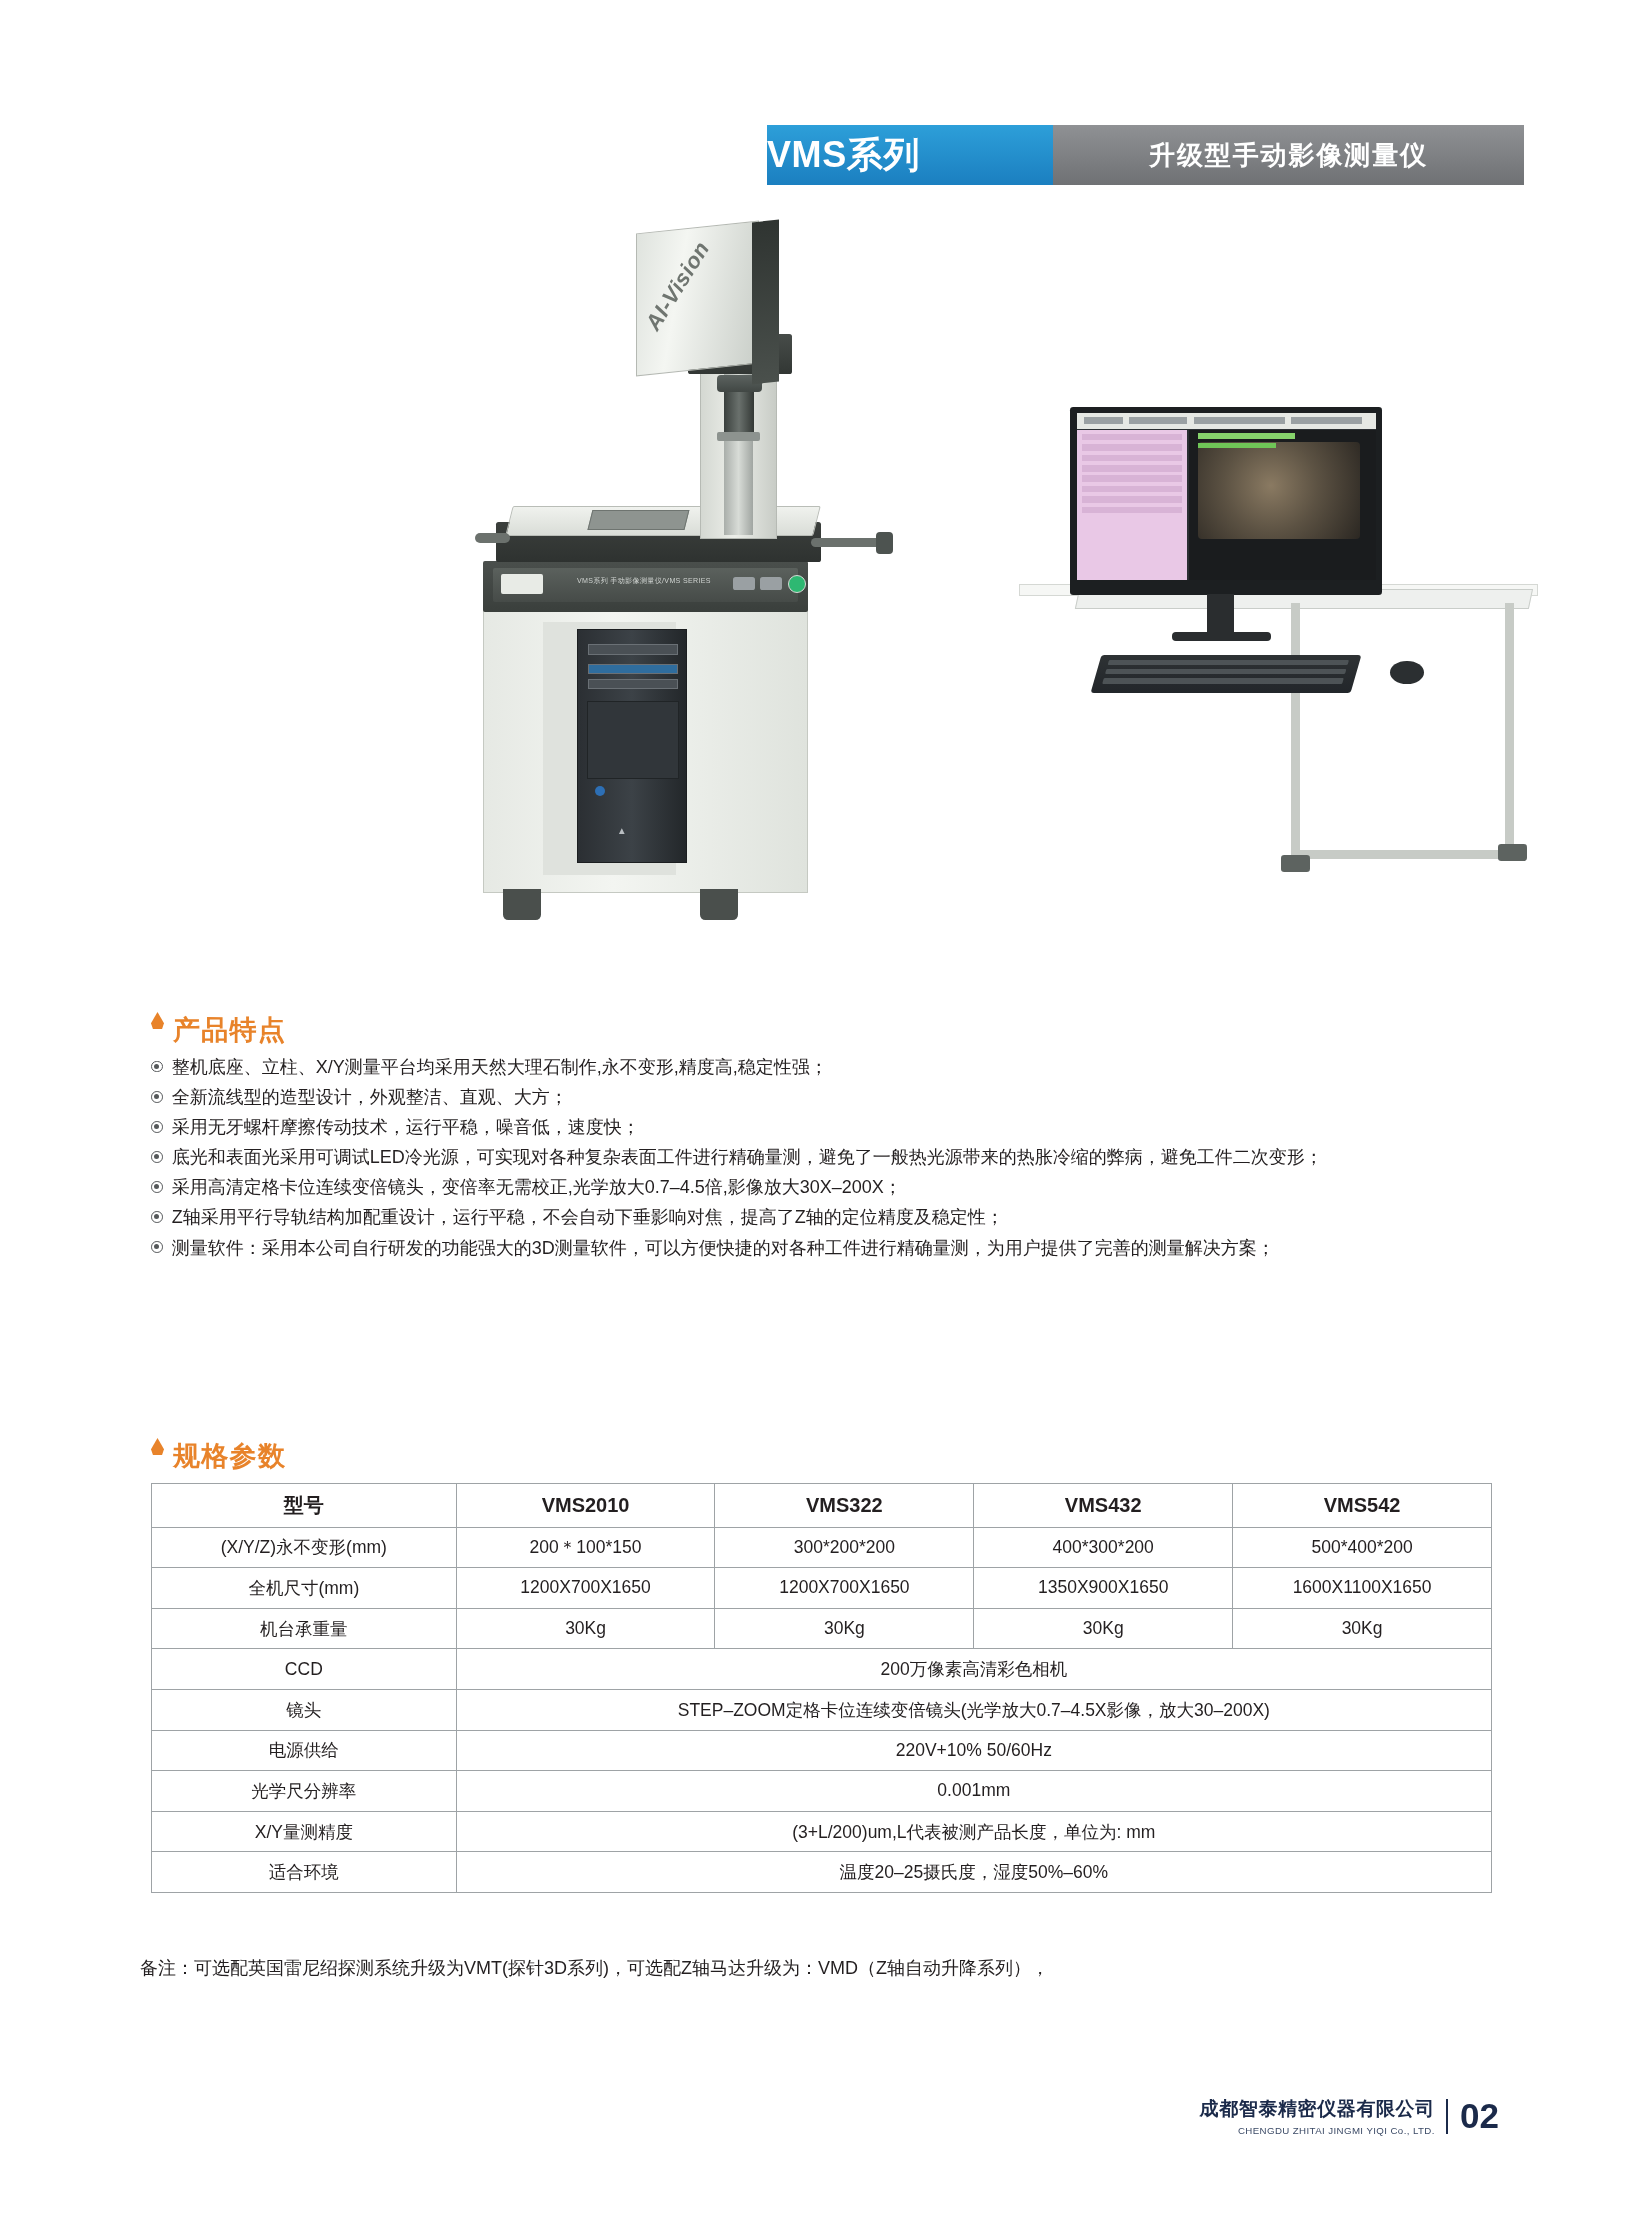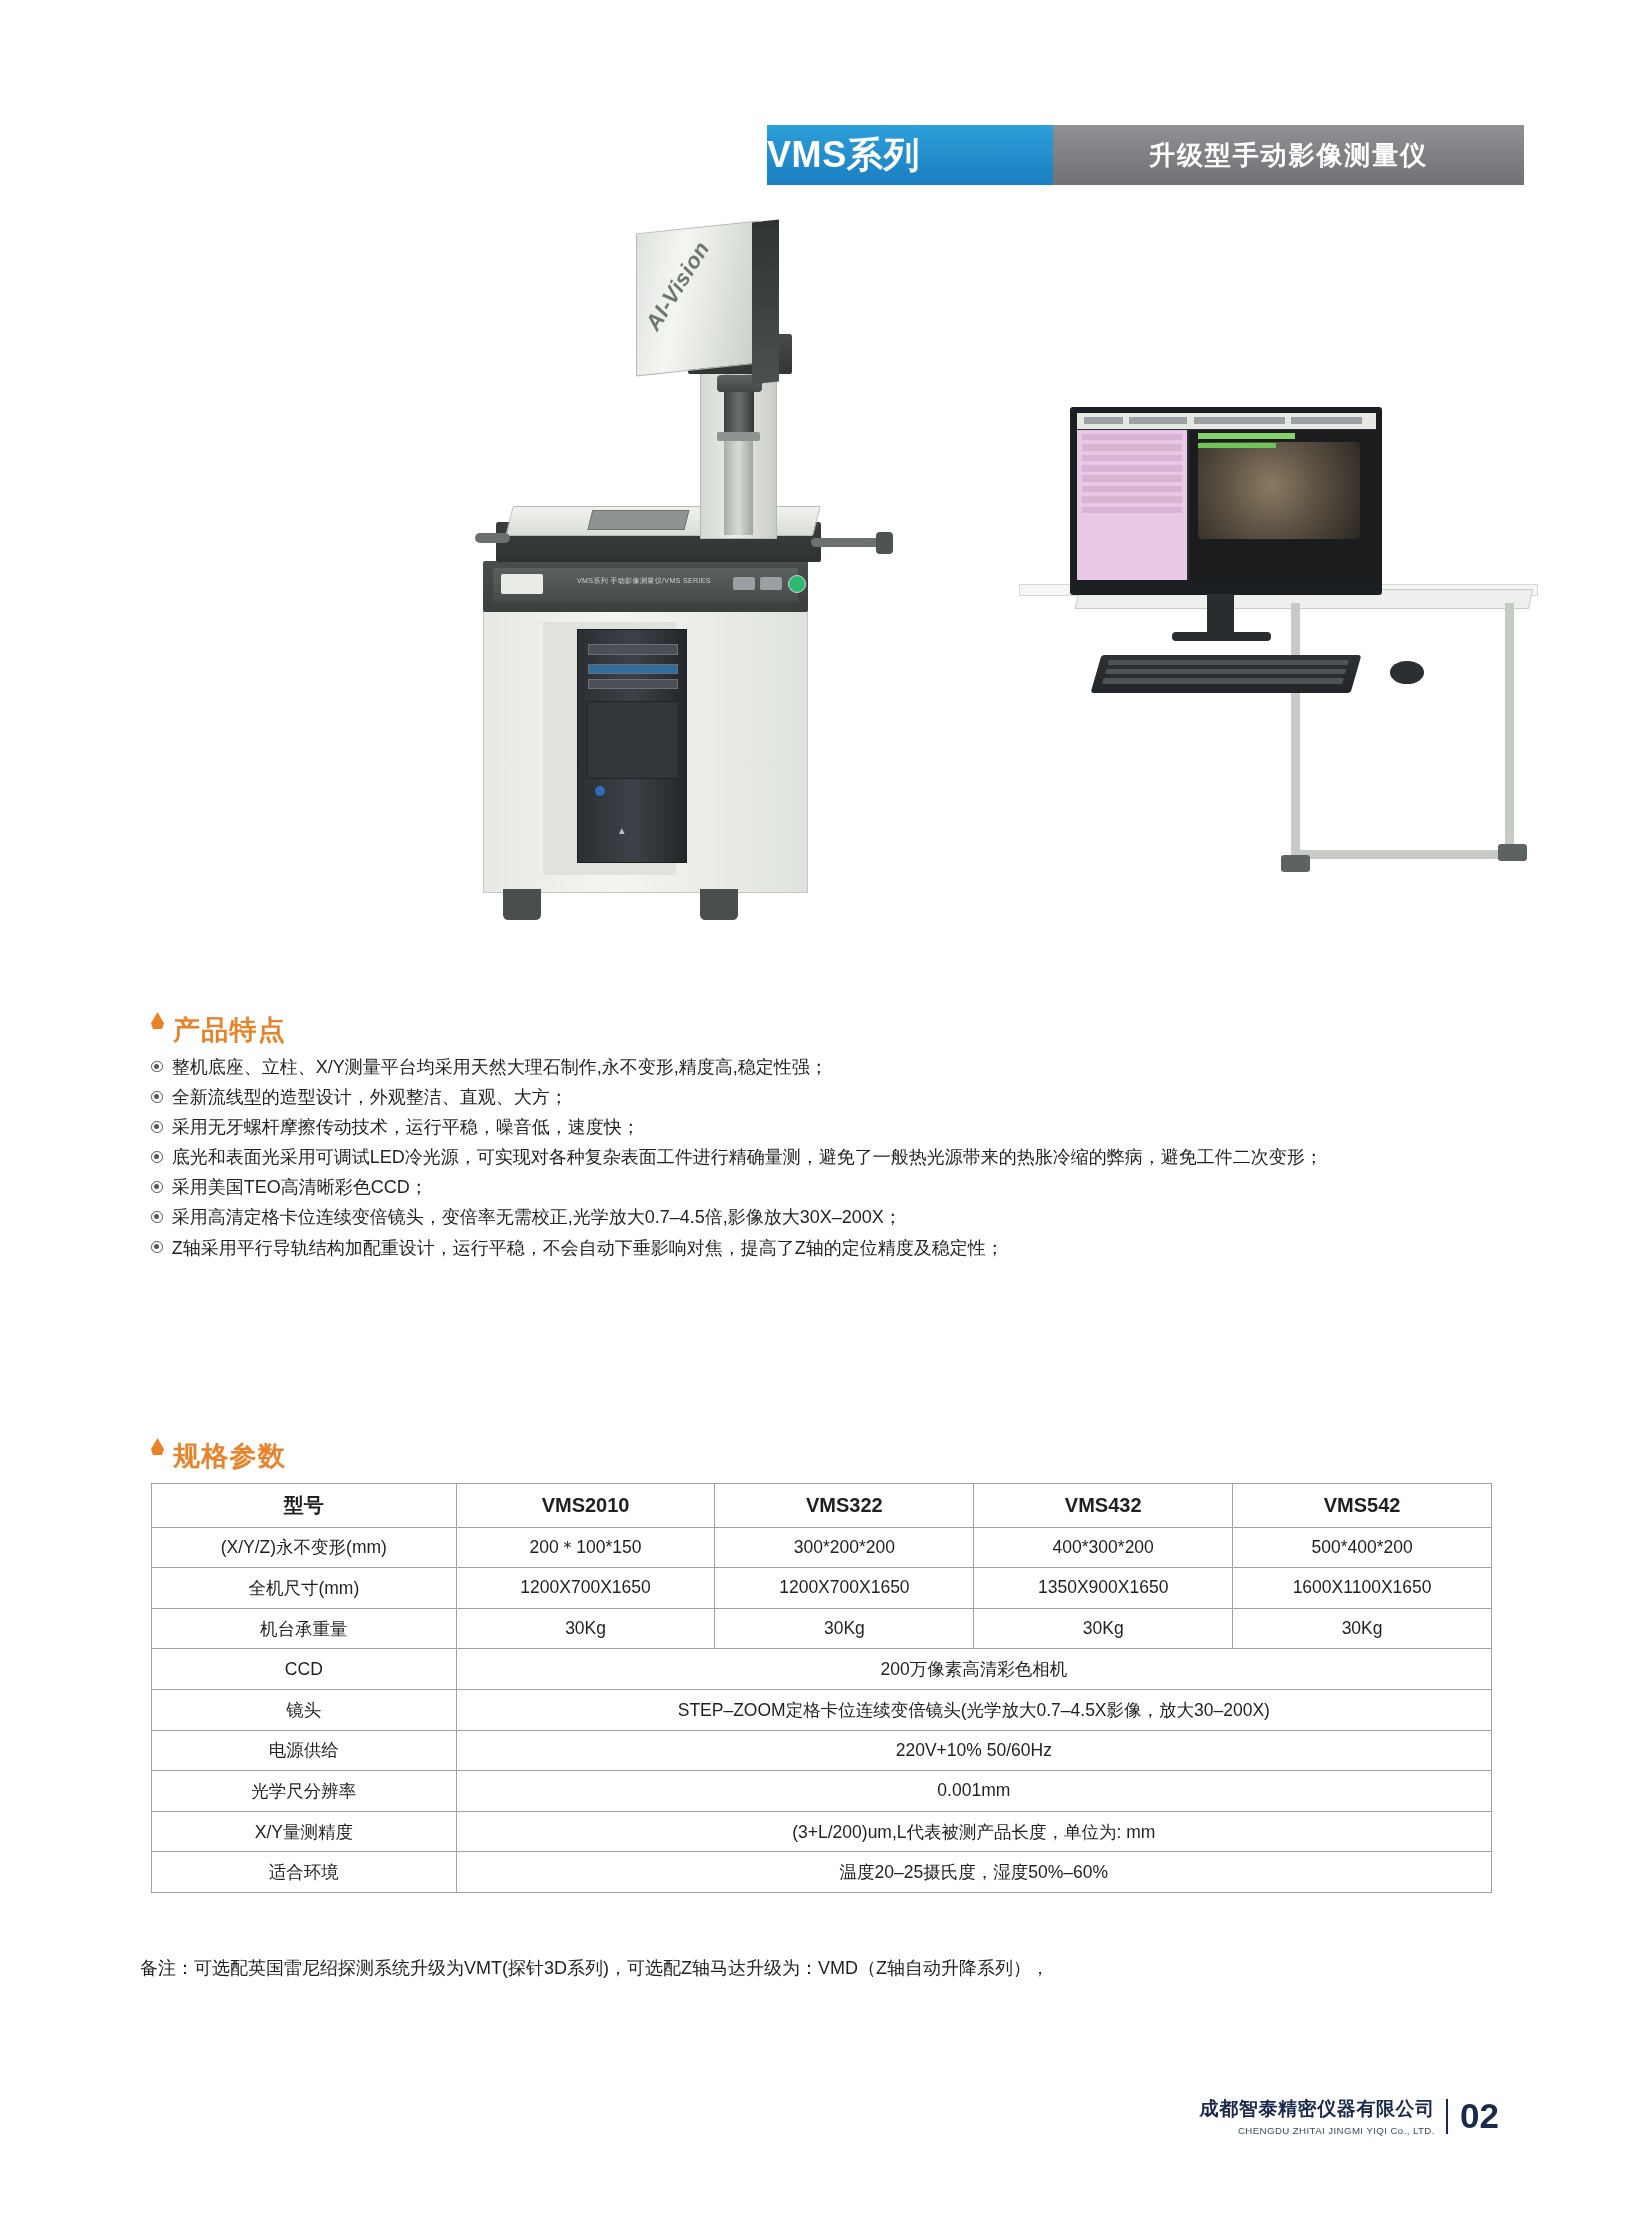--- a/index.html
+++ b/index.html
@@ -388,29 +388,29 @@
   <div class="feat">
     <div class="feat-bullet"></div>
     <div class="feat-text">采用无牙螺杆摩擦传动技术，运行平稳，噪音低，速度快；</div>
   </div>
   <div class="feat">
     <div class="feat-bullet"></div>
     <div class="feat-text">底光和表面光采用可调试LED冷光源，可实现对各种复杂表面工件进行精确量测，避免了一般热光源带来的热胀冷缩的弊病，避免工件二次变形；</div>
   </div>
   <div class="feat">
     <div class="feat-bullet"></div>
-    <div class="feat-text">采用美国TEO高清晰彩色CCD；</div>
-  </div>
-  <div class="feat">
-    <div class="feat-bullet"></div>
     <div class="feat-text">采用高清定格卡位连续变倍镜头，变倍率无需校正,光学放大0.7–4.5倍,影像放大30X–200X；</div>
   </div>
   <div class="feat">
     <div class="feat-bullet"></div>
     <div class="feat-text">Z轴采用平行导轨结构加配重设计，运行平稳，不会自动下垂影响对焦，提高了Z轴的定位精度及稳定性；</div>
+  </div>
+  <div class="feat">
+    <div class="feat-bullet"></div>
+    <div class="feat-text">测量软件：采用本公司自行研发的功能强大的3D测量软件，可以方便快捷的对各种工件进行精确量测，为用户提供了完善的测量解决方案；</div>
   </div>
 </div>
 
 <div class="sect" id="specs-heading">
   <div class="sect-drop"></div>
   <div class="sect-title">规格参数</div>
 </div>
 
 <table class="spec-table">
   <thead>

